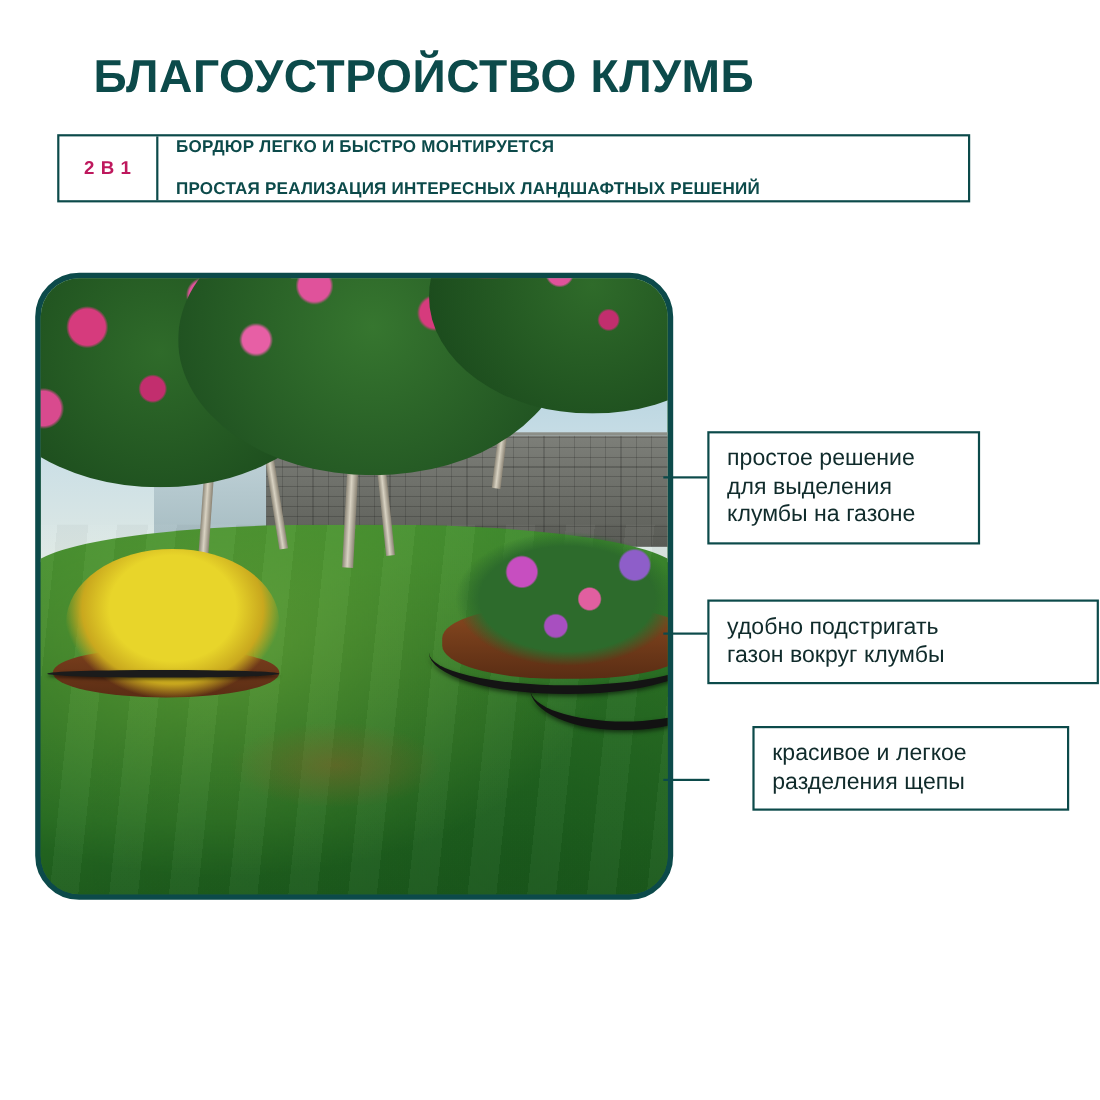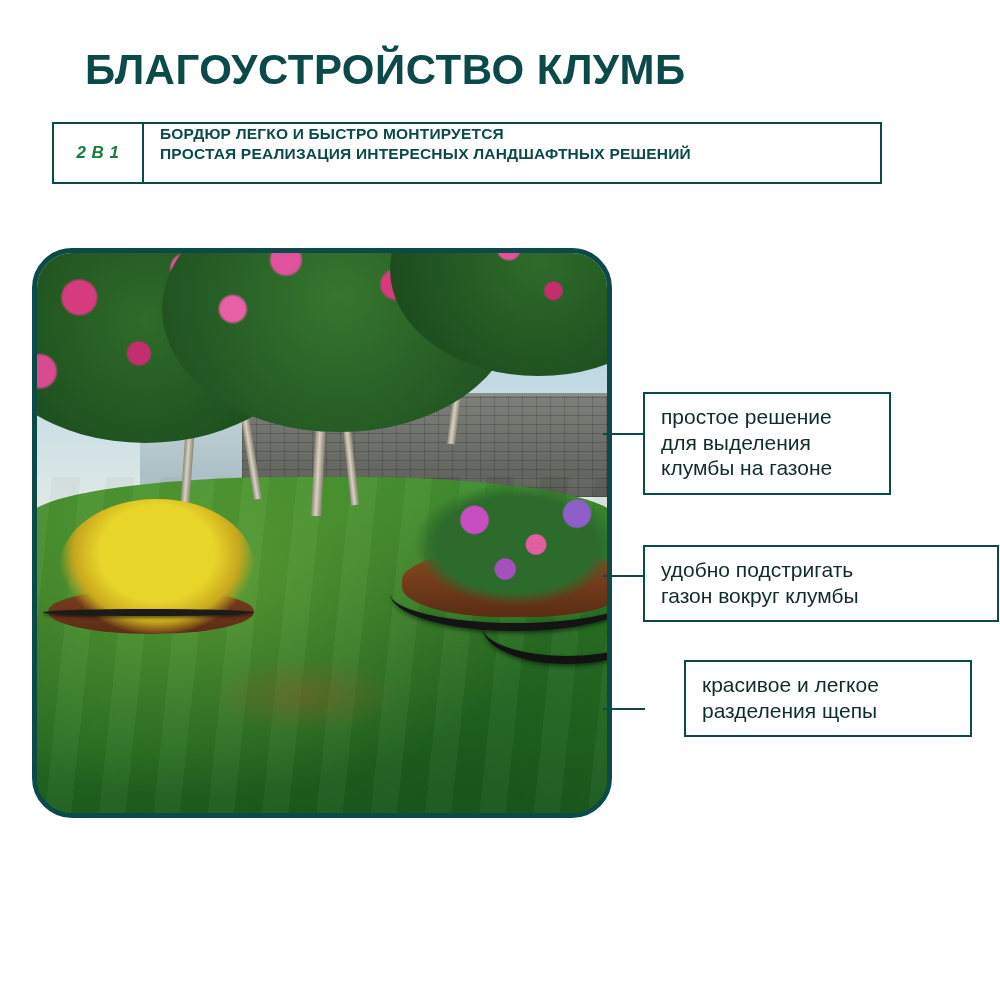--- a/index.html
+++ b/index.html
@@ -42,29 +42,28 @@
     align-items: stretch;
   }
   .banner-badge {
     width: 88px;
     border-right: 2px solid #0c4a4a;
     display: flex;
     align-items: center;
     justify-content: center;
     font-size: 17px;
     font-weight: bold;
-    color: #15803d;
+    color: #be185d;
     letter-spacing: 0.5px;
-    font-style: italic;
   }
   .banner-text {
     flex: 1;
     display: flex;
     flex-direction: column;
-    justify-content: flex-start;
+    justify-content: space-between;
     padding-left: 16px;
   }
   .banner-line {
     font-size: 15.5px;
     font-weight: bold;
     color: #0c4a4a;
     line-height: 1.28;
     letter-spacing: 0.2px;
     white-space: nowrap;
   }

